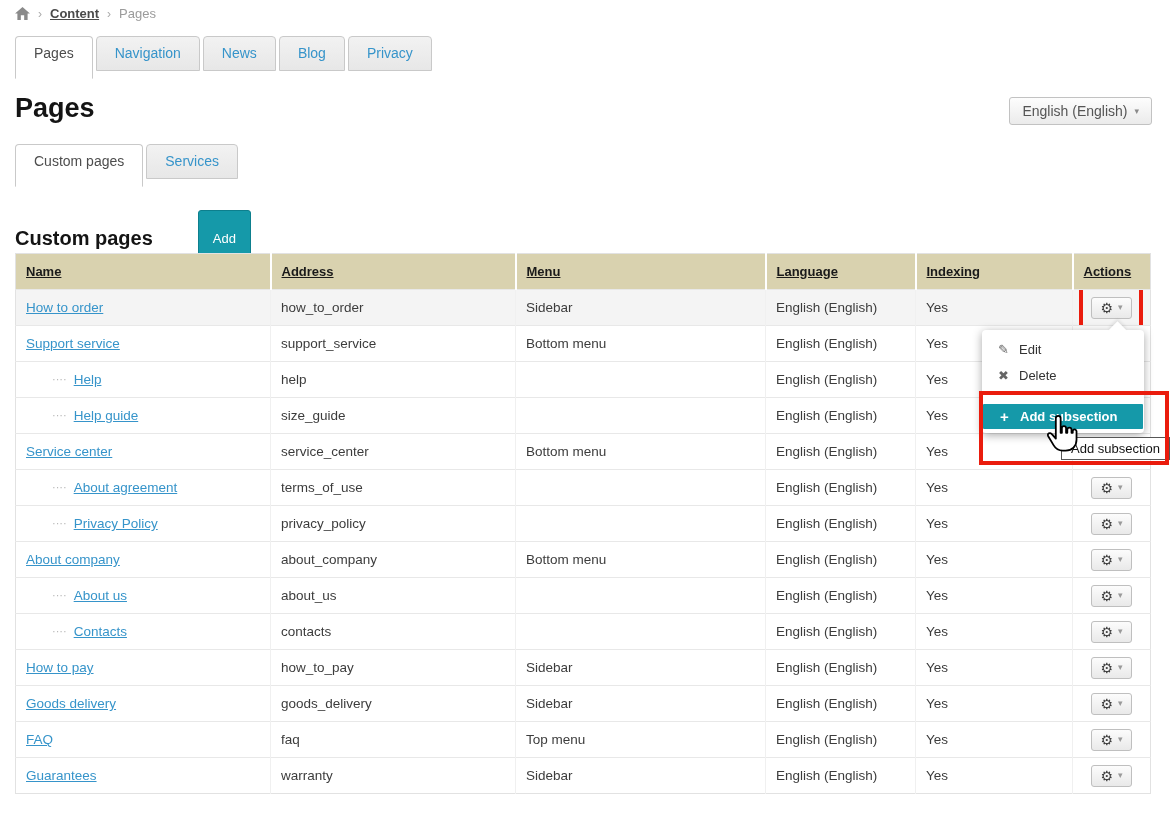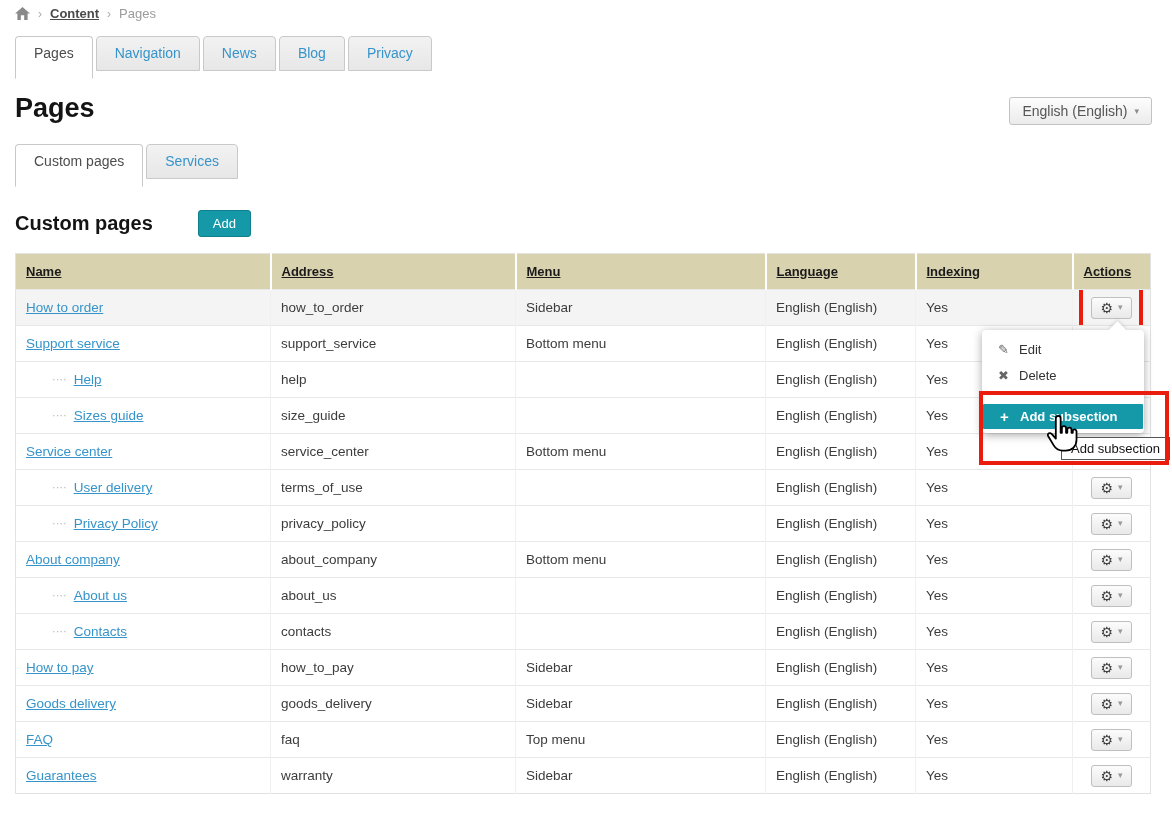--- a/index.html
+++ b/index.html
@@ -37,21 +37,21 @@
     position:absolute; top:97px; right:20px; display:inline-flex; align-items:center; gap:7px;
     padding:5px 12px; font-size:14px; color:#555; background:linear-gradient(#fdfdfd,#ebebeb);
     border:1px solid #c2c2c2; border-radius:3px; cursor:pointer;
   }
   .lang-btn .caret { font-size:9px; color:#8a8a8a; }
 
   .section-head { position:absolute; top:210px; left:15px; display:flex; align-items:center; }
   .section-title { font-size:20px; font-weight:bold; color:#141414; }
   .add-btn {
     margin-left:45px; background:#1599a9; border:1px solid #0d7f8d; color:#fff;
-    font-size:13px; padding:5px 14px; border-radius:3px; cursor:pointer;
+    font-size:13px; padding:20px 14px; border-radius:3px; cursor:pointer;
     font-family:"Liberation Sans", sans-serif;
   }
 
   
   table.pages { position:absolute; top:253px; left:15px; width:1135px;
     border-collapse:collapse; table-layout:fixed; border:1px solid #e2e2e2; }
   table.pages th {
     background:#d9d2af; text-align:left; font-size:13px; font-weight:bold; color:#1a1a1a;
     height:36px; padding:0 10px; border-right:2px solid #fff;text-decoration:underline;
   }
@@ -195,37 +195,37 @@
       </tr>
       <tr>
         <td class="col-name sub"><span class="sub-dots">····</span><a href="#">Help</a></td>
         <td>help</td>
         <td></td>
         <td>English (English)</td>
         <td>Yes</td>
         <td class="col-actions"></td>
       </tr>
       <tr>
-        <td class="col-name sub"><span class="sub-dots">····</span><a href="#">Sizes guide</a></td>
+        <td class="col-name sub"><span class="sub-dots">····</span><a href="#">Help guide</a></td>
         <td>size_guide</td>
         <td></td>
         <td>English (English)</td>
         <td>Yes</td>
         <td class="col-actions"></td>
       </tr>
       <tr>
         <td class="col-name"><a href="#">Service center</a></td>
         <td>service_center</td>
         <td>Bottom menu</td>
         <td>English (English)</td>
         <td>Yes</td>
         <td class="col-actions"></td>
       </tr>
       <tr>
-        <td class="col-name sub"><span class="sub-dots">····</span><a href="#">User delivery</a></td>
+        <td class="col-name sub"><span class="sub-dots">····</span><a href="#">About agreement</a></td>
         <td>terms_of_use</td>
         <td></td>
         <td>English (English)</td>
         <td>Yes</td>
         <td class="col-actions"><span class="gear-wrap"><button class="gear-btn">
               <span class="gear-glyph">⚙</span>
               <span class="gear-caret">▾</span>
             </button></span></td>
       </tr>
       <tr>

